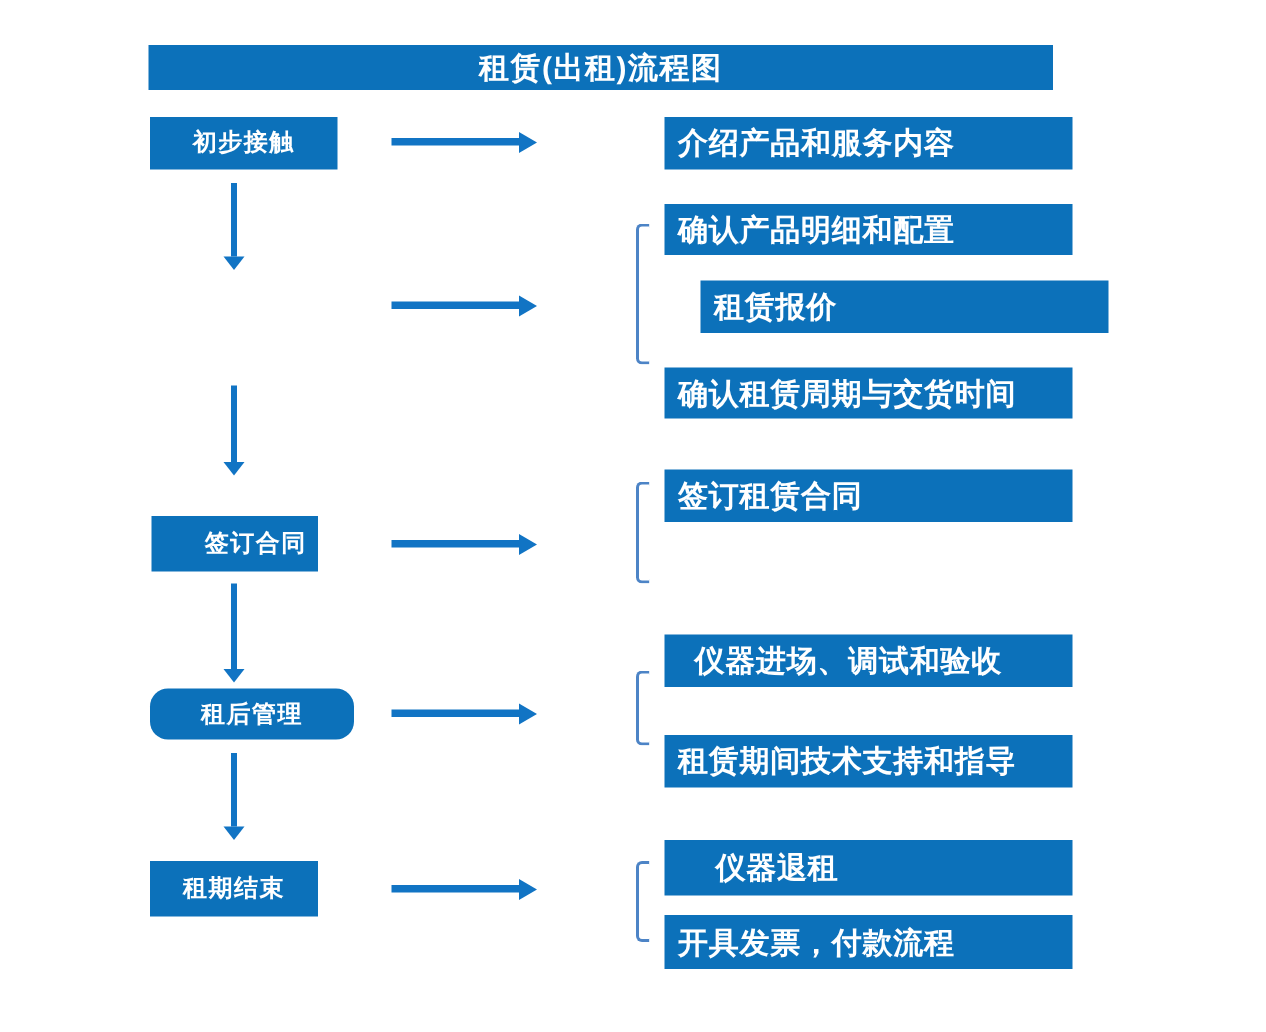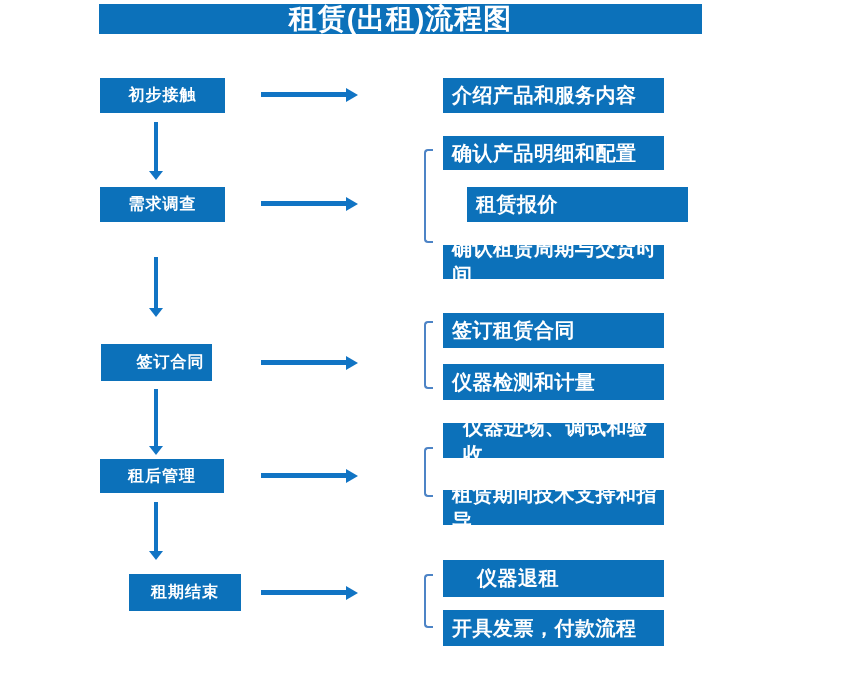--- a/index.html
+++ b/index.html
@@ -6,33 +6,33 @@
     --box:#0c71ba;
     --arrow:#1174c4;
     --bracket:#4d84c6;
     --text:#ffffff;
   }
   *{box-sizing:border-box;margin:0;padding:0;}
   body{background:#ffffff;font-family:"Liberation Sans",sans-serif;}
   .canvas{position:relative;width:844px;height:688px;background:#ffffff;overflow:hidden;}
 
   .title-bar{
-    position:absolute;left:99px;top:4px;width:603px;height:30px;
+    position:absolute;left:99px;top:30px;width:603px;height:30px;
     background:var(--box);color:var(--text);
     display:flex;align-items:center;justify-content:center;
-    font-size:28px;font-weight:bold;letter-spacing:1px;
+    font-size:20px;font-weight:bold;letter-spacing:1px;
   }
 
   .step-box{
     position:absolute;background:var(--box);color:var(--text);
     display:flex;align-items:center;justify-content:center;
     font-size:16px;font-weight:bold;letter-spacing:1px;
   }
   .detail-box{
-    position:absolute;left:443px;width:221px;background:var(--box);color:var(--text);
+    position:absolute;left:443px;width:272px;background:var(--box);color:var(--text);
     display:flex;align-items:center;justify-content:flex-start;
     padding-left:9px;font-size:20px;font-weight:bold;letter-spacing:0.5px;
   }
 
   .varrow{
     position:absolute;left:154px;width:4px;background:var(--arrow);
   }
   .varrow::after{
     content:'';position:absolute;top:100%;left:50%;transform:translateX(-50%);
     width:0;height:0;
@@ -59,24 +59,23 @@
   }
 </style>
 </head>
 <body>
 
 <div class="canvas">
 
   <div class="title-bar">租赁(出租)流程图</div>
 
   <div class="step-box" style="left:100px;top:78px;width:125px;height:35px;">初步接触</div>
-  <div class="step-box" style="left:100px;top:187px;width:125px;height:35px;">需求调查</div>
   <div class="step-box" style="left:101px;top:344px;width:111px;height:37px;padding-left:28px;">签订合同</div>
-  <div class="step-box" style="left:100px;top:459px;width:124px;height:34px;">租后管理</div>
-  <div class="step-box" style="left:100px;top:574px;width:112px;height:37px;margin-left:29px;">租期结束</div>
+  <div class="step-box" style="left:100px;top:459px;width:136px;height:34px;border-radius:12px;">租后管理</div>
+  <div class="step-box" style="left:100px;top:574px;width:112px;height:37px;">租期结束</div>
 
   <div class="varrow" style="top:122px;height:49px;"></div>
   <div class="varrow" style="top:257px;height:51px;"></div>
   <div class="varrow" style="top:389px;height:57px;"></div>
   <div class="varrow" style="top:502px;height:49px;"></div>
 
   <div class="harrow" style="top:92px;"></div>
   <div class="harrow" style="top:201px;"></div>
   <div class="harrow" style="top:360px;"></div>
   <div class="harrow" style="top:473px;"></div>
@@ -85,19 +84,18 @@
   <div class="bracket" style="top:149px;height:94px;"></div>
   <div class="bracket" style="top:321px;height:68px;"></div>
   <div class="bracket" style="top:447px;height:50px;"></div>
   <div class="bracket" style="top:574px;height:54px;"></div>
 
   <div class="detail-box" style="top:78px;height:35px;">介绍产品和服务内容</div>
   <div class="detail-box" style="top:136px;height:34px;">确认产品明细和配置</div>
   <div class="detail-box" style="top:187px;height:35px;margin-left:24px;">租赁报价</div>
   <div class="detail-box" style="top:245px;height:34px;">确认租赁周期与交货时间</div>
   <div class="detail-box" style="top:313px;height:35px;">签订租赁合同</div>
-  <div class="detail-box" style="top:364px;height:36px;">仪器检测和计量</div>
   <div class="detail-box" style="top:423px;height:35px;padding-left:20px;">仪器进场、调试和验收</div>
   <div class="detail-box" style="top:490px;height:35px;">租赁期间技术支持和指导</div>
   <div class="detail-box" style="top:560px;height:37px;padding-left:34px;">仪器退租</div>
   <div class="detail-box" style="top:610px;height:36px;">开具发票，付款流程</div>
 
 </div>
 
 </body></html>

